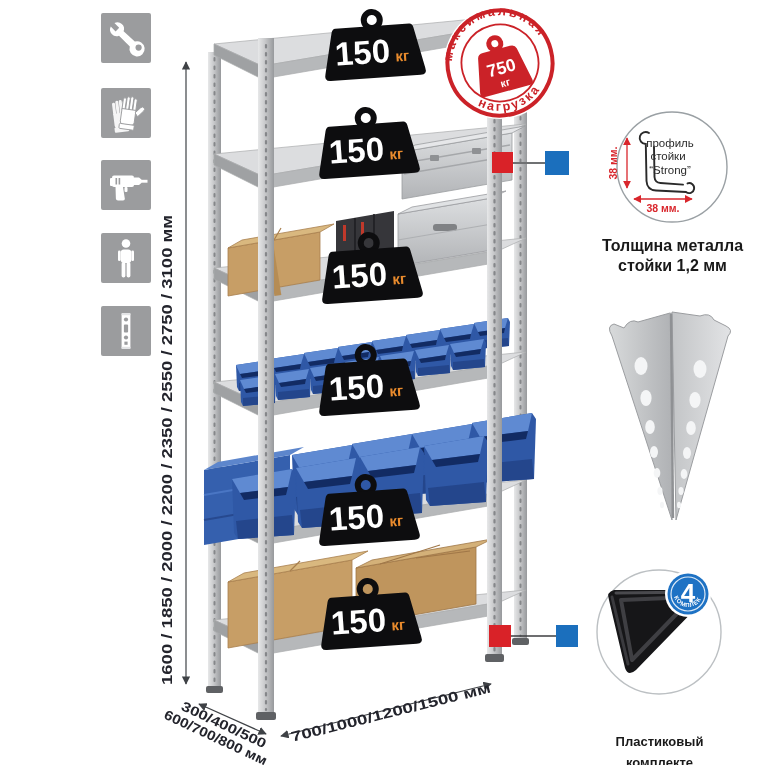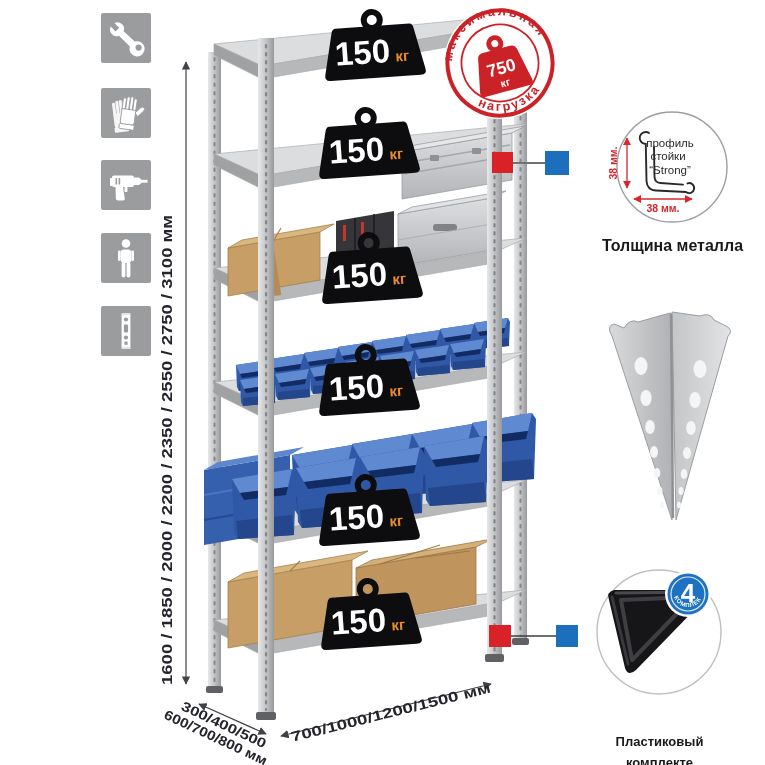--- a/index.html
+++ b/index.html
@@ -392,19 +392,20 @@
         <path id="tp-badge4" d="M 675 599 A 14.5 14.5 0 0 0 701 599" fill="none"></path>
         <text font-size="6" font-weight="bold" fill="#fff" letter-spacing="0.7" style="text-transform:uppercase">
           <textPath href="#tp-badge4" startOffset="50%" text-anchor="middle">в комплекте</textPath>
         </text>
       </g>
     </g>
   </svg>
 
   <div class="caption caption-profile">
     <span>Толщина металла</span>
+    <span>стойки 1,2 мм</span>
   </div>
   <div class="caption caption-foot">
     <span>Пластиковый</span>
     <span>комплекте</span>
   </div>
 
 </div>
 
 </body></html>

